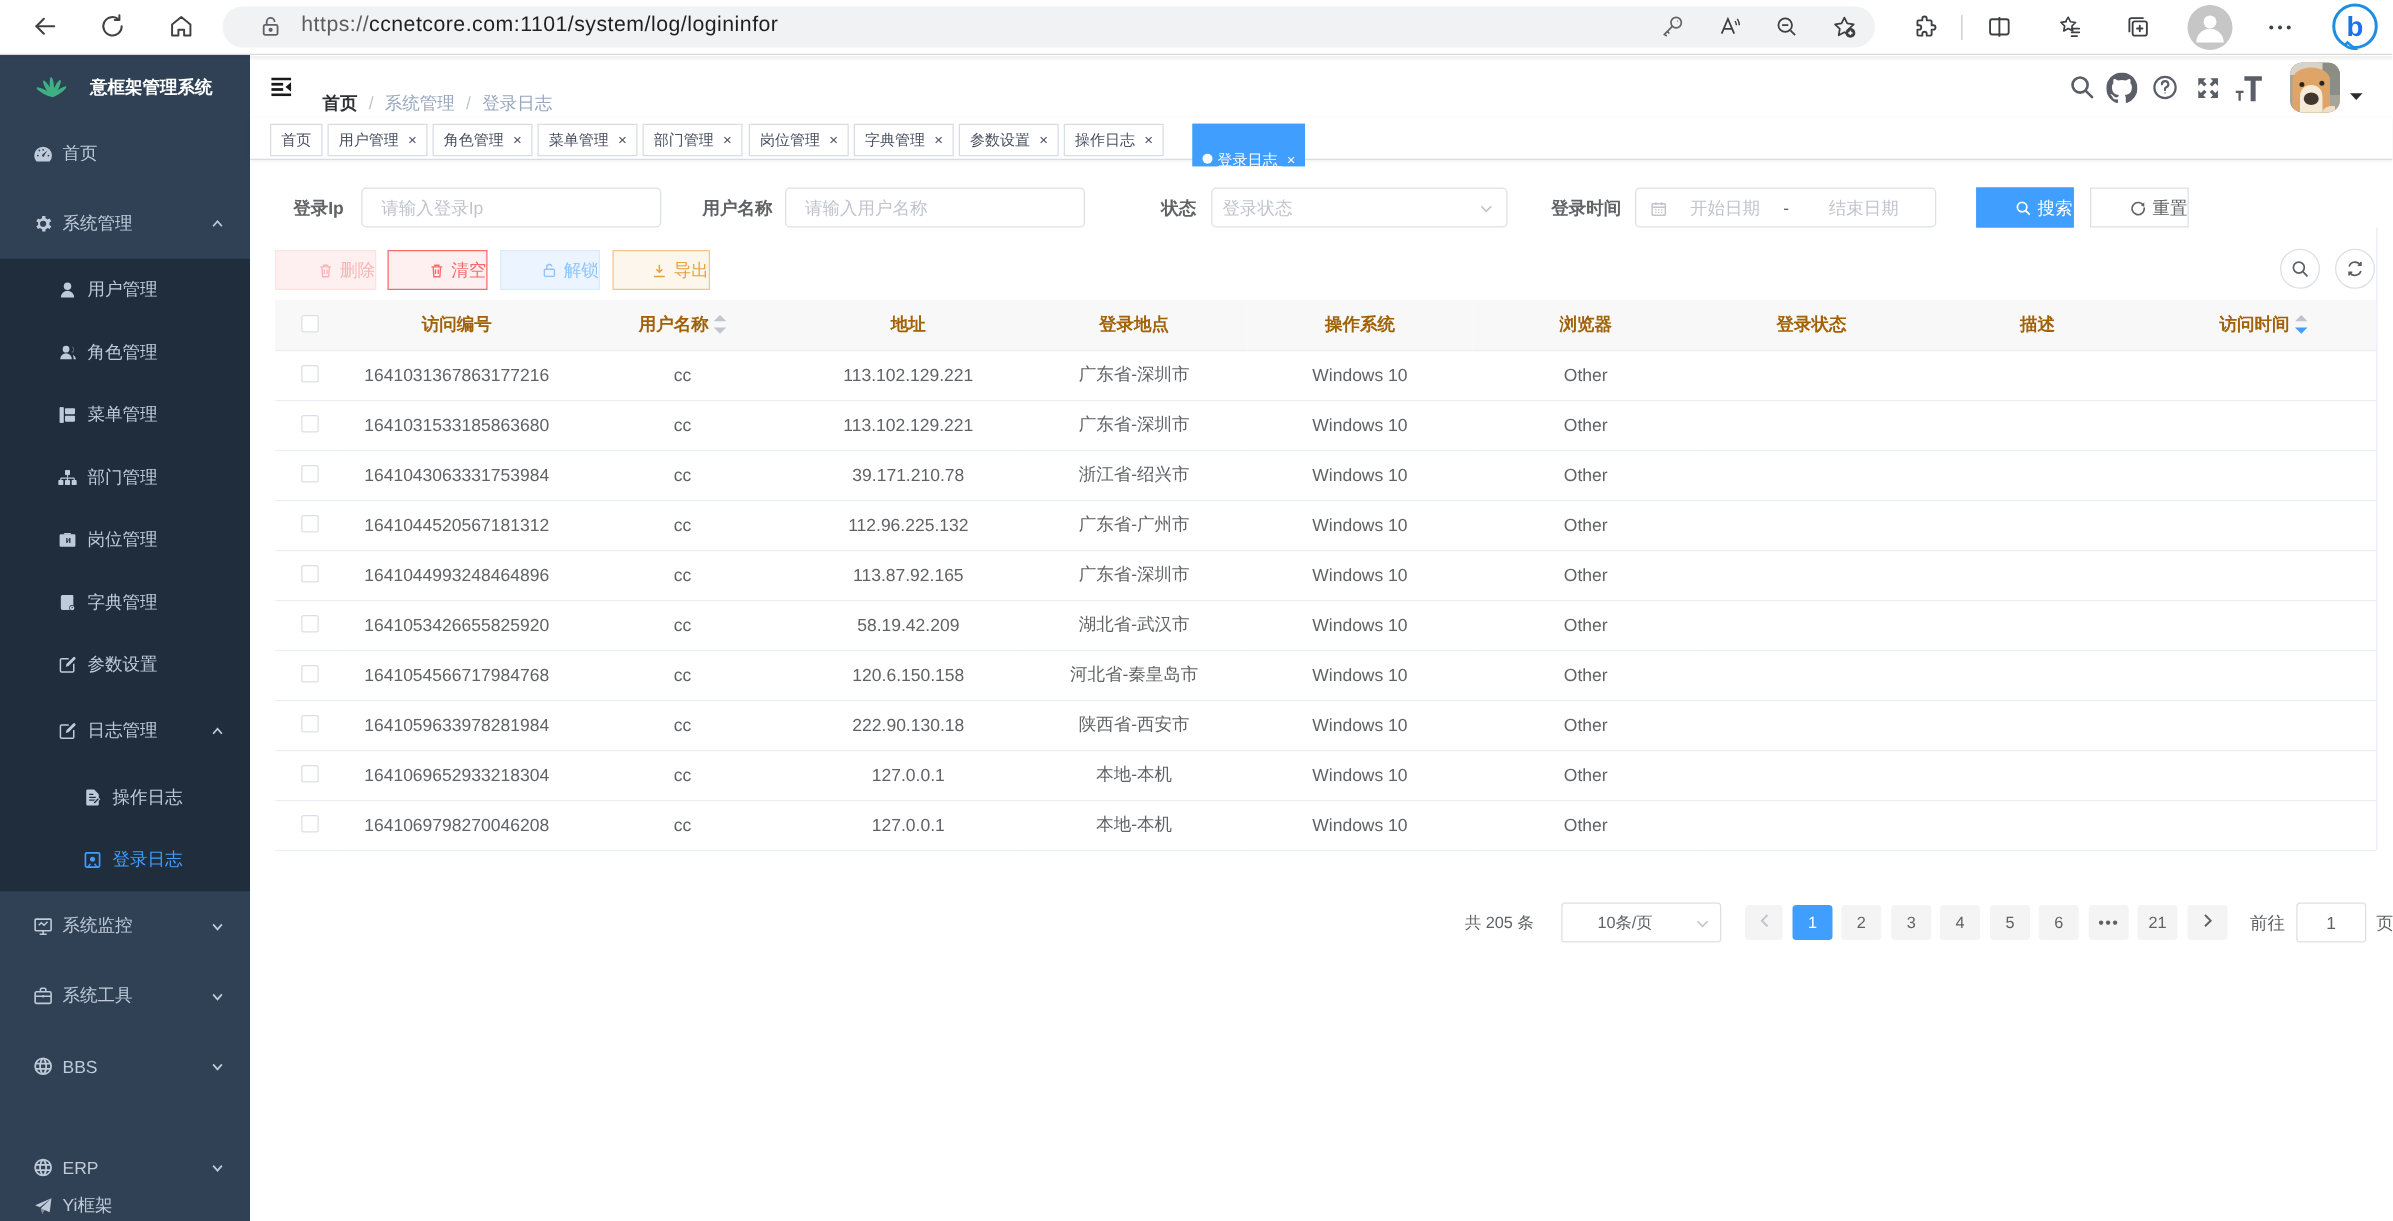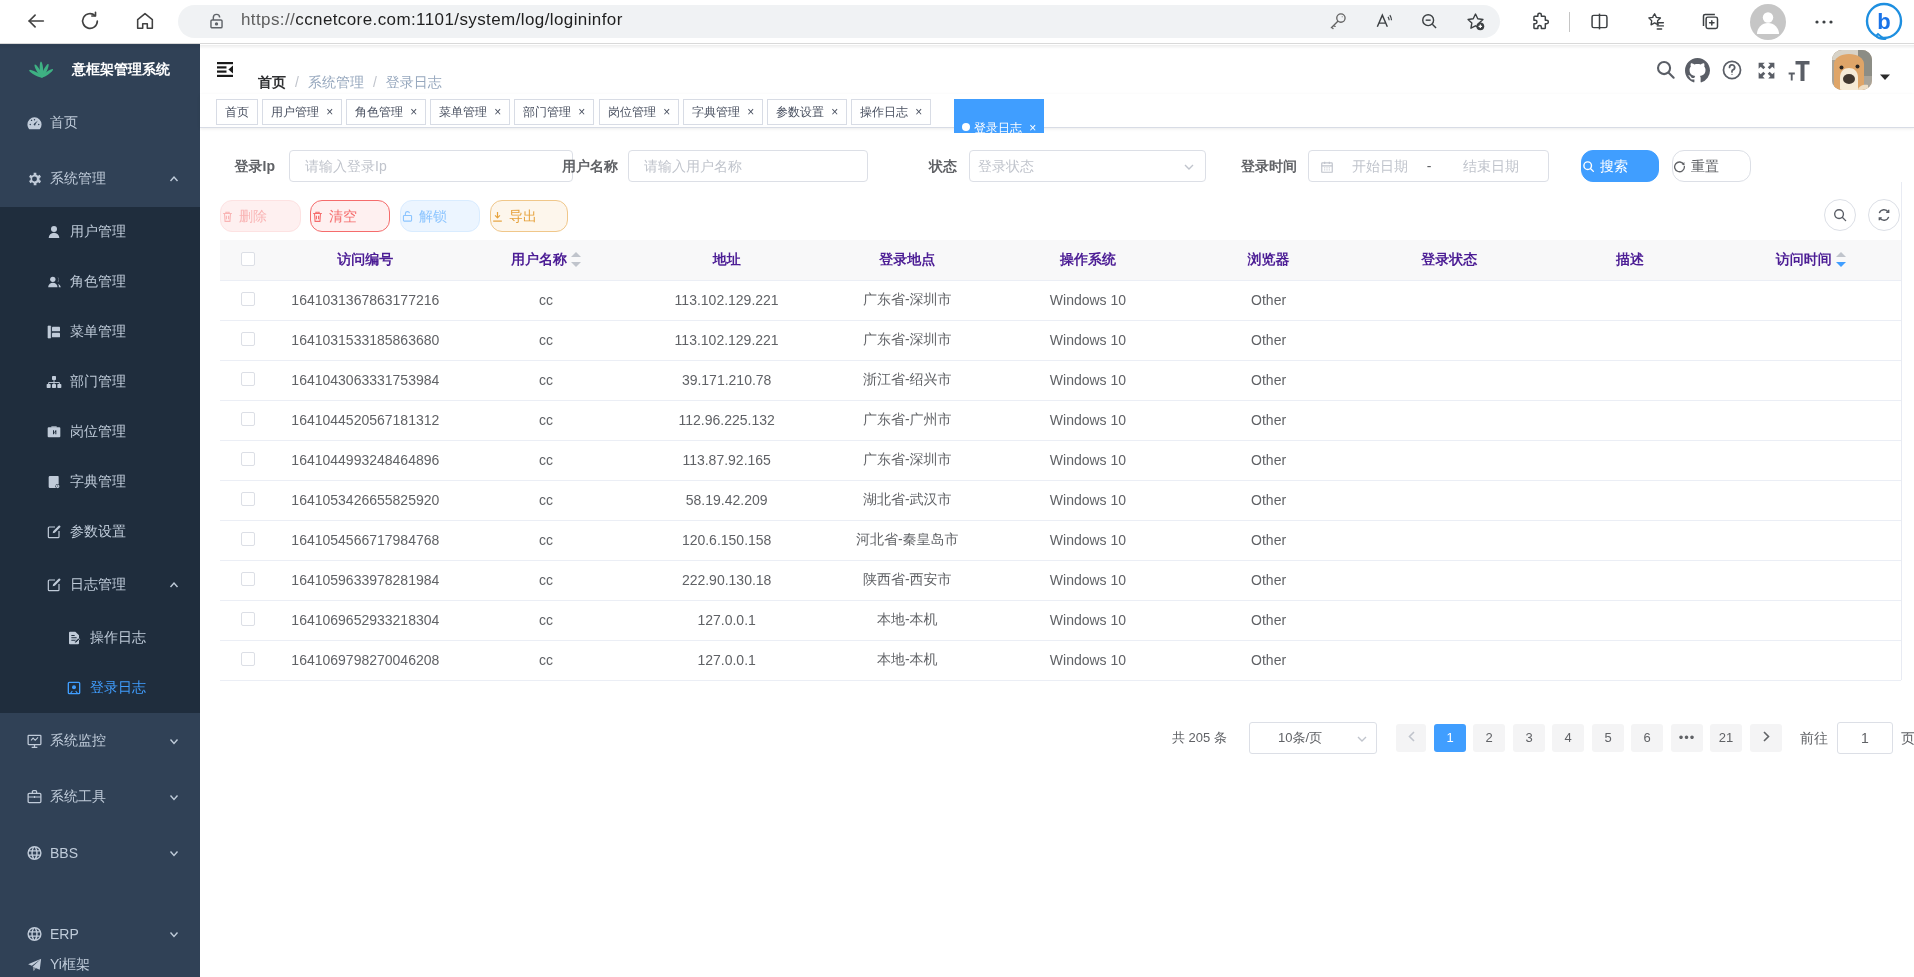--- a/index.html
+++ b/index.html
@@ -49,28 +49,28 @@
 .tag.on { background:#409EFF; color:#fff; border-color:#409EFF; }
 .tag.on .x { color:#fff; }
 .tag.on .dot { display:inline-block; width:8px; height:8px; border-radius:50%; background:#fff; margin-right:4px; position:relative; top:-1px; }
 
 
 .flabel { position:absolute; top:150px; height:32px; line-height:32px; font-size:14px; font-weight:bold; color:#606266; text-align:right; }
 .finput { position:absolute; top:150px; height:32px; background:#fff; border:1px solid #dcdfe6; border-radius:4px; font-size:14px; color:#c0c4cc; line-height:30px; }
 .finput .ph { padding-left:15px; }
 
 
-.abtn { position:absolute; top:200px; height:32px; border-radius:12px; font-size:14px; line-height:30px; text-align:left; border:1px solid; }
+.abtn { position:absolute; top:200px; height:32px; border-radius:0; font-size:14px; line-height:30px; text-align:right; border:1px solid; }
 .abtn svg { vertical-align:-2px; margin-right:5px; }
 .rbtn { position:absolute; top:199px; width:32px; height:32px; border-radius:50%; border:1px solid #dcdfe6; background:#fff; }
 .rbtn svg { position:absolute; left:50%; top:50%; transform:translate(-50%,-50%); }
 
 
 #tbl { position:absolute; left:220px; top:240px; width:1681px; border-collapse:collapse; table-layout:fixed; font-size:14px; }
-#tbl th { background:#f8f8f9; color:#4c1d95; font-weight:bold; height:40px; text-align:center; border-bottom:1px solid #ebeef5; padding:0; }
+#tbl th { background:#f8f8f9; color:#a16207; font-weight:bold; height:40px; text-align:center; border-bottom:1px solid #ebeef5; padding:0; }
 #tbl td { color:#606266; height:40px; text-align:center; border-bottom:1px solid #ebeef5; padding:0; }
 .cb { display:inline-block; width:14px; height:14px; border:1px solid #dcdfe6; border-radius:2px; background:#fff; vertical-align:middle; position:relative; top:-2px; }
 .sort { display:inline-block; vertical-align:middle; width:10px; height:15px; position:relative; margin-left:4px; top:-1px; }
 .sort i { position:absolute; left:0; width:0; height:0; border:5px solid transparent; }
 .sort .up { top:0; border-bottom:5px solid #c0c4cc; border-top:none; }
 .sort .dn { bottom:0; border-top:5px solid #c0c4cc; border-bottom:none; }
 .sort .dn.blue { border-top-color:#409EFF; }
 
 
 #pager { position:absolute; left:0; top:724px; width:1914px; height:28px; font-size:13px; color:#606266; }
@@ -375,21 +375,21 @@
     <span class="tag" style="left:314px">部门管理 <span class="x">×</span></span>
     <span class="tag" style="left:399px">岗位管理 <span class="x">×</span></span>
     <span class="tag" style="left:483px">字典管理 <span class="x">×</span></span>
     <span class="tag" style="left:567px">参数设置 <span class="x">×</span></span>
     <span class="tag" style="left:651px">操作日志 <span class="x">×</span></span>
     <span class="tag on" style="left:754px"><span class="dot"></span>登录日志 <span class="x">×</span></span>
   </div>
 </div>
 
 <div class="flabel" style="left:175px;width:100px">登录Ip</div>
-<div class="finput" style="left:289px;width:284px">
+<div class="finput" style="left:289px;width:240px">
     <div class="ph">请输入登录Ip</div>
   </div>
 <div class="flabel" style="left:518px;width:100px">用户名称</div>
 <div class="finput" style="left:628px;width:240px">
     <div class="ph">请输入用户名称</div>
   </div>
 <div class="flabel" style="left:857px;width:100px">状态</div>
 <div class="finput" style="left:969px;width:237px">
     <div class="ph" style="padding-left:8px">登录状态</div>
   <svg style="position:absolute;right:10px;top:11px" width="12" height="10" viewBox="0 0 12 10" fill="none" stroke="#c0c4cc" stroke-width="1.4">

